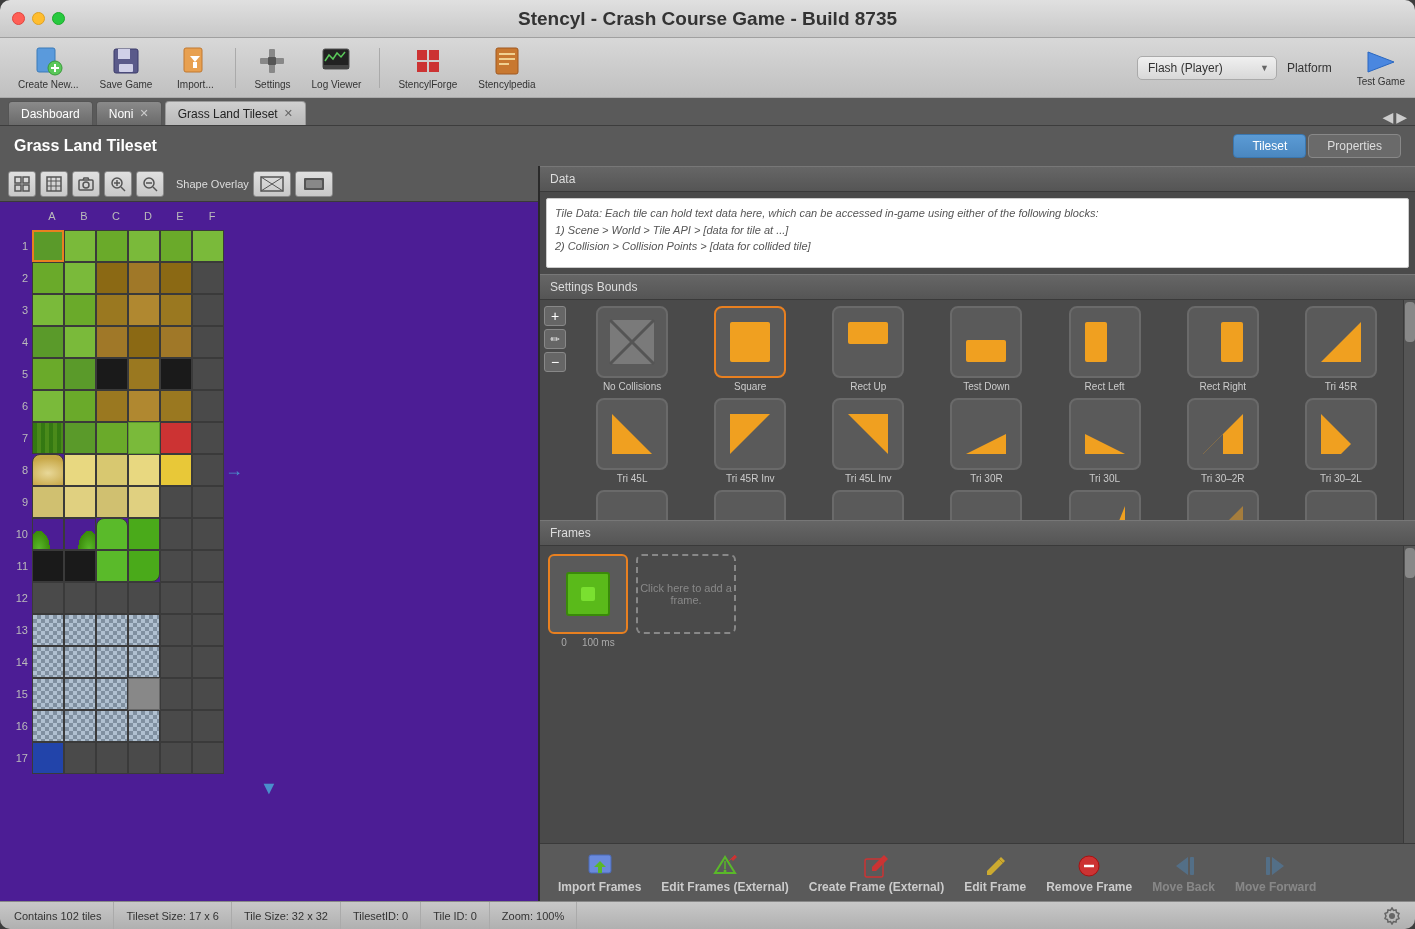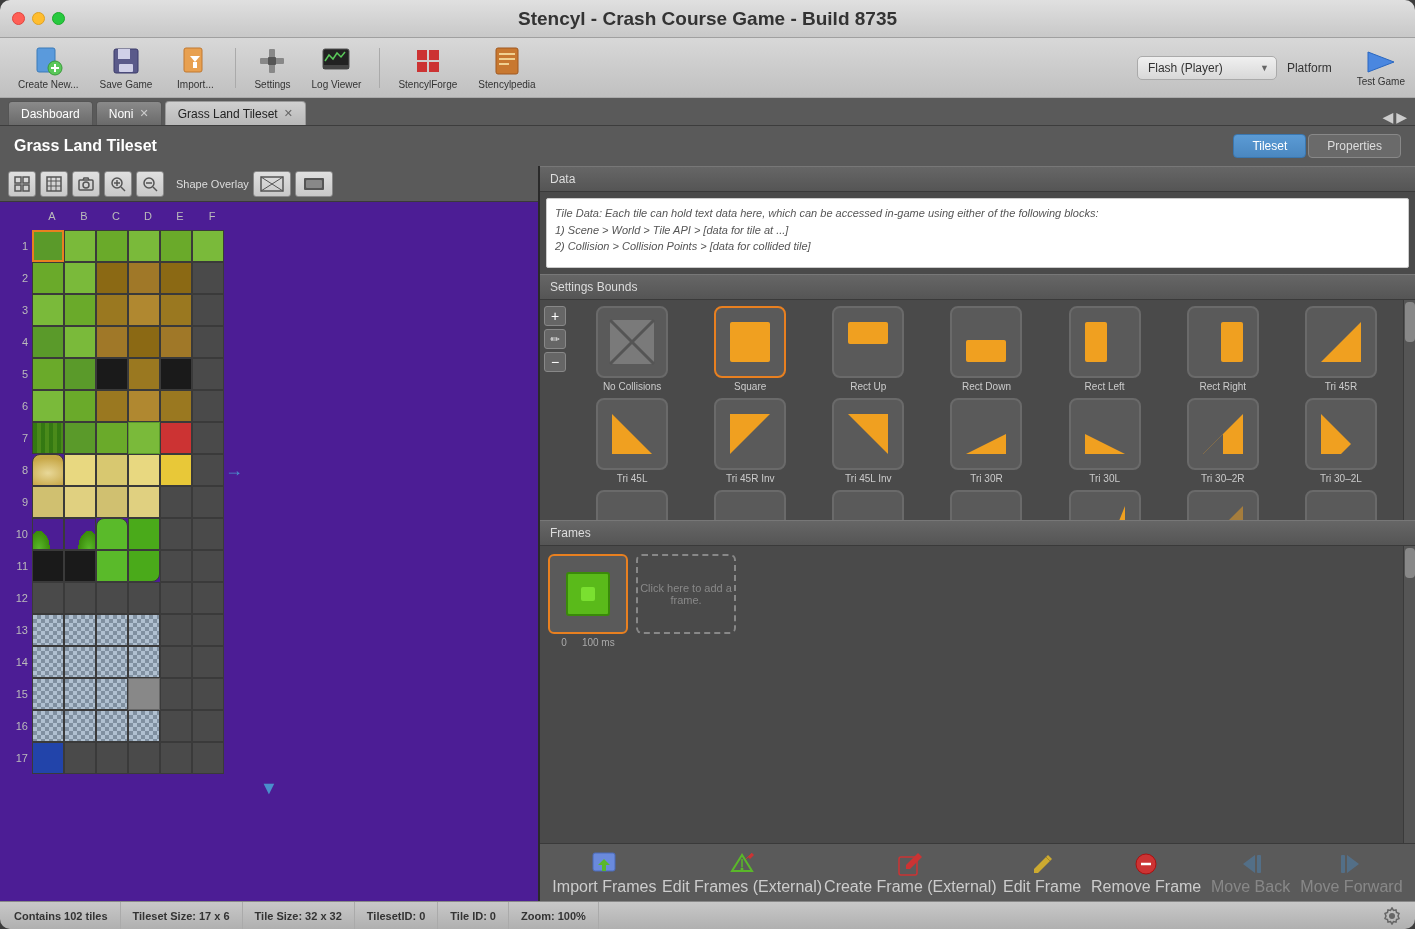--- a/index.html
+++ b/index.html
@@ -486,36 +486,36 @@
       min-width: 80px;
     }
     .bottom-tool-item.disabled { opacity: 0.4; }
     .bottom-tool-icon {
       font-size: 22px;
       height: 28px;
       display: flex;
       align-items: center;
     }
     .bottom-tool-label {
-      font-size: 16px;
+      font-size: 12px;
       color: #ccc;
       white-space: nowrap;
+      font-weight: bold;
     }
 
     
     .status-bar {
       background: linear-gradient(to bottom, #c8c8c8, #b0b0b0);
       height: 28px;
       display: flex;
       align-items: center;
       padding: 0 10px;
       gap: 0;
       border-top: 1px solid #888;
       flex-shrink: 0;
-      font-weight: bold;
     }
     .status-item {
       font-size: 11px;
       color: #333;
       padding: 0 12px;
       border-right: 1px solid #aaa;
       height: 100%;
       display: flex;
       align-items: center;
     }
@@ -1000,21 +1000,21 @@
                   </div>
                   <span class="collision-label">Rect Up</span>
                 </div>
 
                 <div class="collision-item">
                   <div class="collision-shape-box">
                     <svg width="52" height="52" viewBox="0 0 52 52">
                       <rect x="6" y="24" width="40" height="22" fill="#f0a020" rx="2"></rect>
                     </svg>
                   </div>
-                  <span class="collision-label">Rect Down</span>
+                  <span class="collision-label">Test Down</span>
                 </div>
 
                 <div class="collision-item">
                   <div class="collision-shape-box">
                     <svg width="52" height="52" viewBox="0 0 52 52">
                       <rect x="6" y="6" width="22" height="40" fill="#f0a020" rx="2"></rect>
                     </svg>
                   </div>
                   <span class="collision-label">Rect Left</span>
                 </div>

